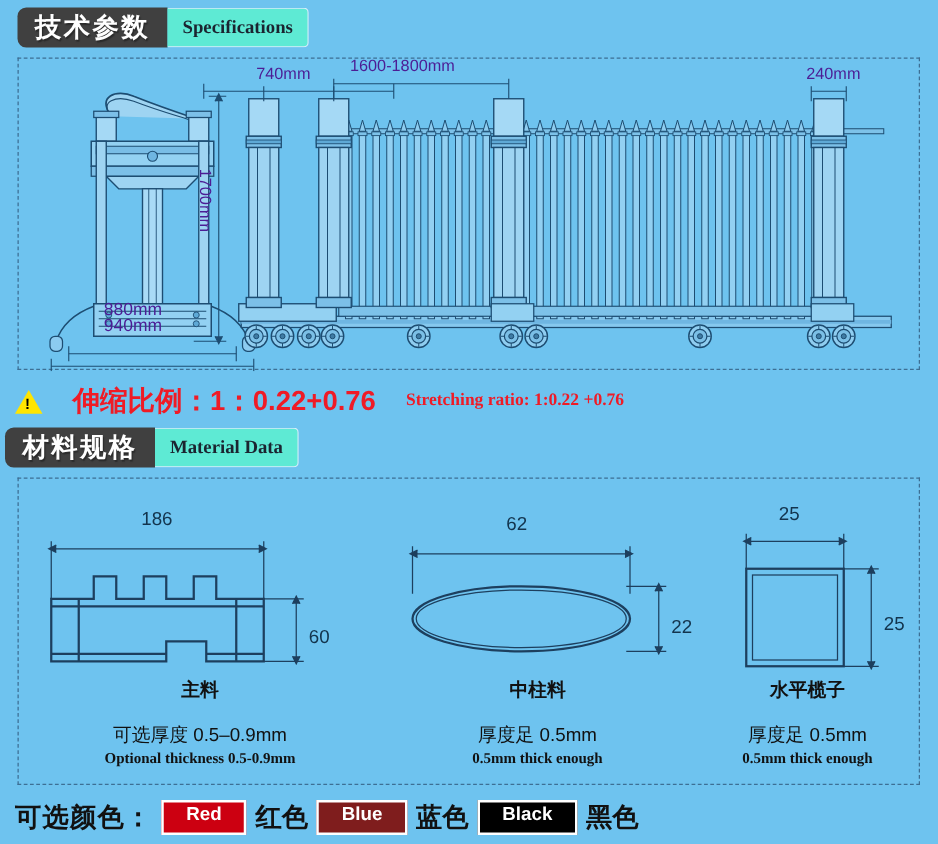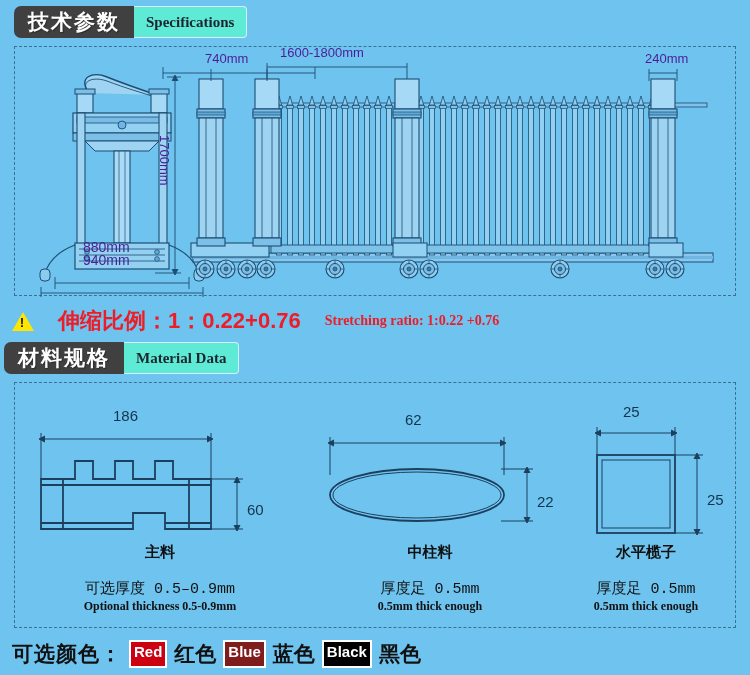--- a/index.html
+++ b/index.html
@@ -74,38 +74,38 @@
 
   
   #material-header { position: absolute; left: 4px; top: 342px; justify-content: flex-end; }
   #material-panel { position: absolute; left: 14px; top: 382px; width: 722px; height: 246px; }
 
   .mat-col { position: absolute; top: 0; height: 100%; }
   .mat-caption {
     position: absolute; width: 100%; text-align: center;
     color: #111; font-size: 15px; font-weight: bold;
   }
-  .mat-th-cn { position: absolute; width: 100%; text-align: center; color: #111; font-size: 15px; font-family: Liberation Mono, monospace; }
+  .mat-th-cn { position: absolute; width: 100%; text-align: center; color: #111; font-size: 15px; }
   .mat-th-en {
     position: absolute; width: 100%; text-align: center; color: #111;
     font-family: "Liberation Serif", serif; font-weight: bold; font-size: 12px;
   }
   .mat-dim { position: absolute; color: #13344d; font-size: 15px; }
 
   
   #colors-row {
     position: absolute; left: 12px; top: 640px;
     display: flex; gap: 7px;
   }
   #colors-label { color: #111; font-size: 21px; font-weight: bold; letter-spacing: 1px; }
   .swatch {
     border: 2px solid #ffffff;
     color: #ffffff;
     font-size: 15px; font-weight: bold;
-    padding: 1px 3px;
+    padding: 1px 18px;
     line-height: 18px;
   }
   .sw-name { color: #111; font-size: 21px; font-weight: bold; }
 </style>
 </head>
 <body>
 
 <div class="page">
 
   <div class="sec-header" style="position:absolute;left:14px;top:6px;">

